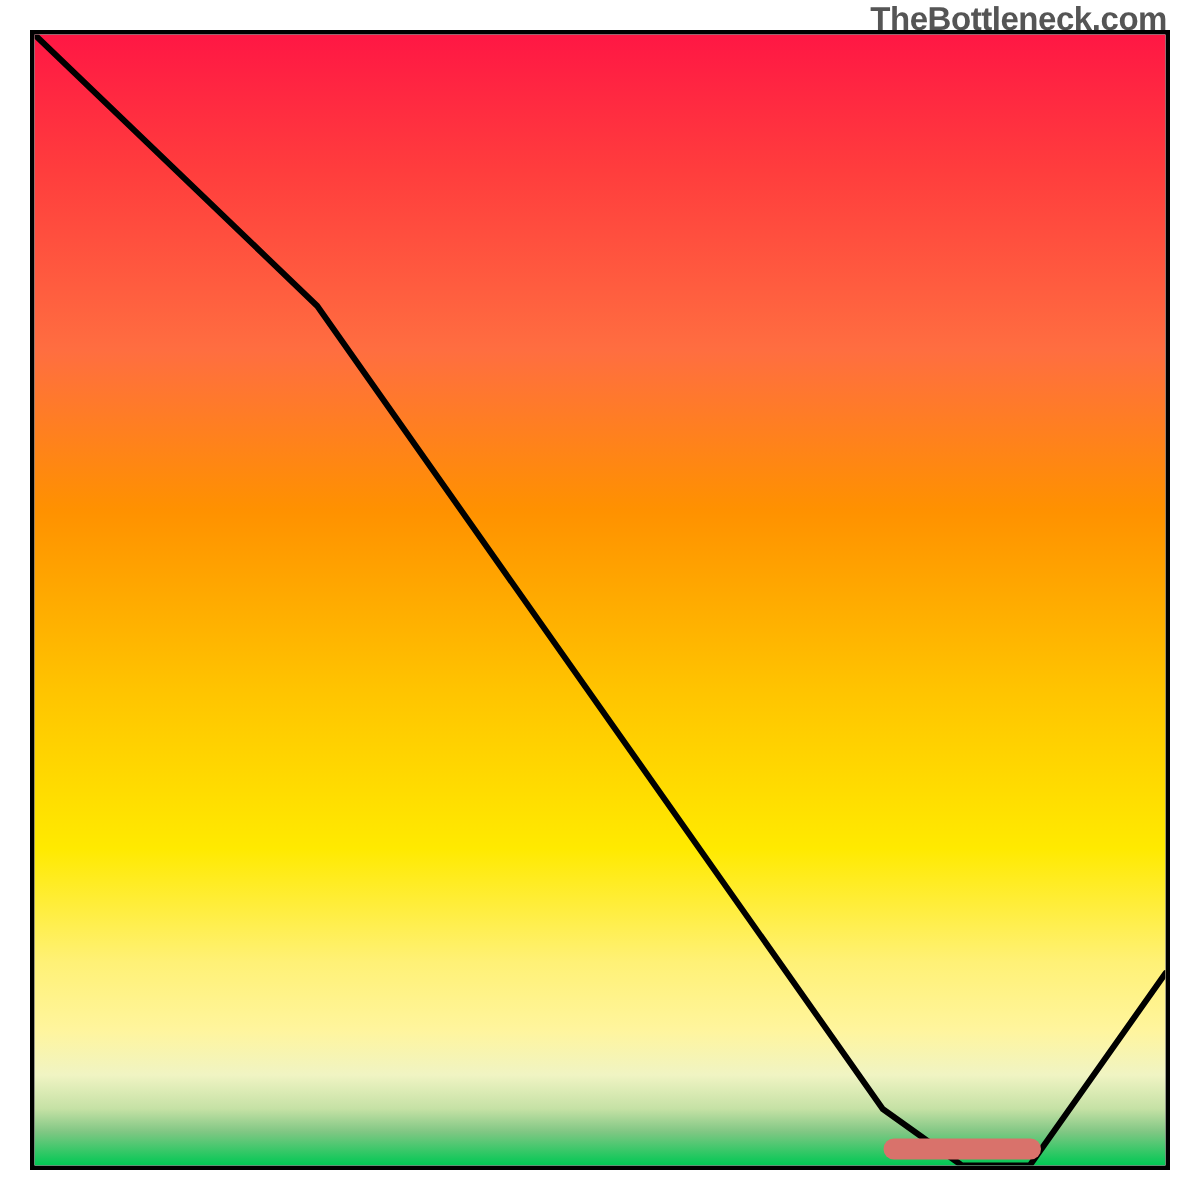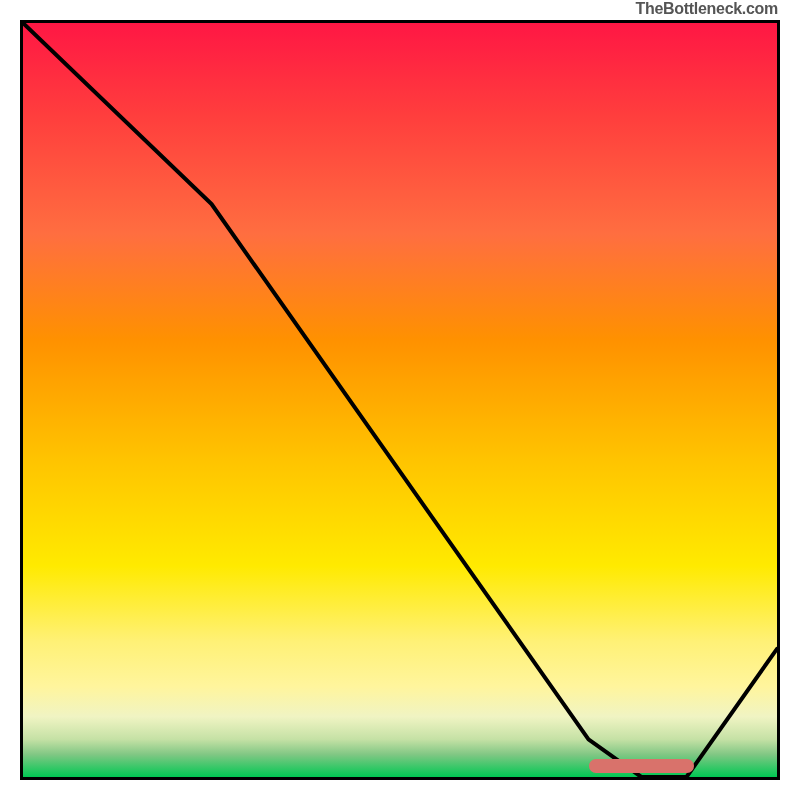--- a/index.html
+++ b/index.html
@@ -43,21 +43,21 @@
       #f0f4c3 92%,
       #c5e1a5 95%,
       #81c784 97%,
       #00c853 100%
     );
   }
   .watermark {
     position: absolute;
     top: 0px;
     right: 22px;
-    font-size: 16px;
+    font-size: 22px;
     font-weight: bold;
     color: #555;
     letter-spacing: -0.3px;
   }
   svg.curve {
     position: absolute;
     inset: 0;
     width: 100%;
     height: 100%;
   }

